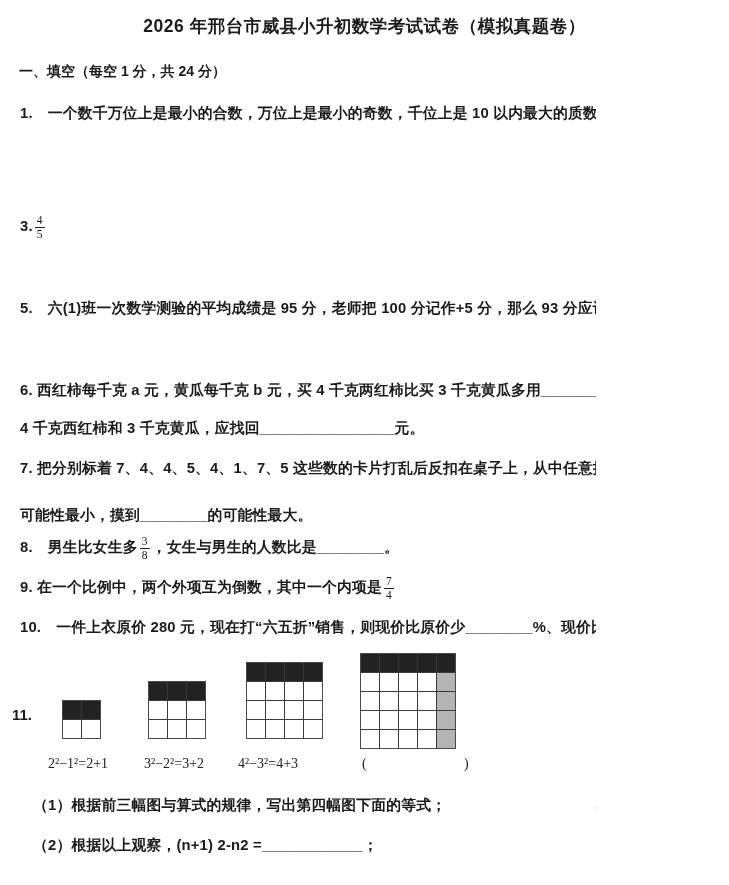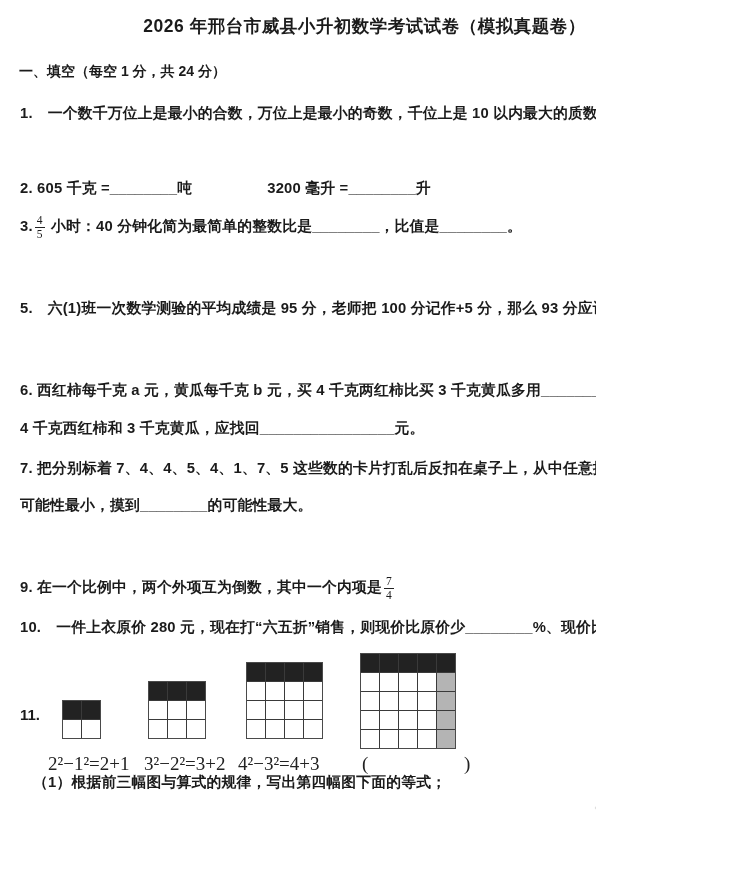--- a/index.html
+++ b/index.html
@@ -21,31 +21,31 @@
   }
   .line.indent{left:33px;}
   .frac{
     display:inline-block;vertical-align:-7px;text-align:center;
     font-family:"Liberation Serif","DejaVu Serif",serif;font-size:11.5px;
     line-height:1.1;font-weight:normal;margin:0 2px;color:#1b1b1b;
   }
   .frac .num{display:block;border-bottom:1px solid #222;padding:0 2px;}
   .frac .den{display:block;padding:0 2px;}
   .figure{position:absolute;top:640px;left:0;width:729px;height:150px;}
-  .fig-label{position:absolute;left:20px;top:62px;font-size:15px;font-weight:bold;height:26px;line-height:26px;}
+  .fig-label{position:absolute;left:12px;top:62px;font-size:15px;font-weight:bold;height:26px;line-height:26px;}
   .pgrid{
     position:absolute;display:grid;gap:1px;
     background:#3a3a3a;border:1px solid #4a4a4a;
   }
   .cell{width:18px;height:18px;background:#ffffff;}
   .cell.black{background:#222222;}
   .cell.gray{background:#b4b4b4;}
   .formula{
     position:absolute;top:112px;height:24px;line-height:24px;
-    font-family:"Liberation Serif","DejaVu Serif",serif;font-size:19px;
+    font-family:"Liberation Serif","DejaVu Serif",serif;font-size:14px;
     font-weight:normal;color:#222222;white-space:nowrap;
   }
   .watermark{
     position:absolute;left:545px;top:745px;width:210px;height:40px;
     text-align:center;line-height:40px;
     transform:rotate(-45deg);
     font-family:"Liberation Serif","DejaVu Serif",serif;font-style:italic;
     font-size:29px;letter-spacing:2px;color:rgba(195,195,195,0.55);
     pointer-events:none;
   }
@@ -53,27 +53,27 @@
 </head>
 <body>
 
 <div class="page">
 
   <div class="title">2026 年邢台市威县小升初数学考试试卷（模拟真题卷）</div>
 
   <div class="section">一、填空（每空 1 分，共 24 分）</div>
 
   <div class="line" style="top:93px"><span>1.　一个数千万位上是最小的合数，万位上是最小的奇数，千位上是 10 以内最大的质数，其余位上都是零，这</span></div>
-  <div class="line" style="top:168px"><span>2. 605 千克 =________吨　　　　　3200 毫升 =________升</span></div>
-  <div class="line" style="top:206px"><span>3.</span><span class="frac"><span class="num">4</span><span class="den">5</span></span><span> 小时：40 分钟化简为最简单的整数比是________，比值是________。</span></div>
+  <div class="line" style="top:206px"><span>3.</span><span class="frac"><span class="num">4</span><span class="den">5</span></span></div>
   <div class="line" style="top:288px"><span>5.　六(1)班一次数学测验的平均成绩是 95 分，老师把 100 分记作+5 分，那么 93 分应记作_________分，-5 分</span></div>
   <div class="line" style="top:370px"><span>6. 西红柿每千克 a 元，黄瓜每千克 b 元，买 4 千克两红柿比买 3 千克黄瓜多用______________元，用 50 元买</span></div>
   <div class="line" style="top:408px"><span>4 千克西红柿和 3 千克黄瓜，应找回________________元。</span></div>
   <div class="line" style="top:448px"><span>7. 把分别标着 7、4、4、5、4、1、7、5 这些数的卡片打乱后反扣在桌子上，从中任意摸一张，摸到________的</span></div>
-  <div class="line" style="top:485px"><span>可能性最小，摸到________的可能性最大。</span></div>
+  <div class="line" style="top:495px"><span>可能性最小，摸到________的可能性最大。</span></div>
+  <div class="line" style="top:527px"><span>8.　男生比女生多</span><span class="frac"><span class="num">3</span><span class="den">8</span></span><span>，女生与男生的人数比是________。</span></div>
   <div class="line" style="top:567px"><span>9. 在一个比例中，两个外项互为倒数，其中一个内项是</span><span class="frac"><span class="num">7</span><span class="den">4</span></span></div>
   <div class="line" style="top:607px"><span>10.　一件上衣原价 280 元，现在打“六五折”销售，则现价比原价少________%、现价比原价便宜了________元。</span></div>
 
   <div class="figure">
     <div class="fig-label">11.</div>
 
     <div class="pgrid" style="left: 62px; top: 60px; grid-template-columns: repeat(2, 18px);">
         <div class="cell black"></div>
         <div class="cell black"></div>
         <div class="cell"></div>
@@ -136,17 +136,18 @@
         <div class="cell gray"></div>
       </div>
 
     <div class="formula" style="left:48px">2²−1²=2+1</div>
     <div class="formula" style="left:144px">3²−2²=3+2</div>
     <div class="formula" style="left:238px">4²−3²=4+3</div>
     <div class="formula" style="left:362px">(</div>
     <div class="formula" style="left:464px">)</div>
   </div>
 
-  <div class="line indent" style="top:762px"><span>（1）根据前三幅图与算式的规律，写出第四幅图下面的等式；</span></div>
+  <div class="line indent" style="top:785px"><span>（1）根据前三幅图与算式的规律，写出第四幅图下面的等式；</span></div>
+  <div class="line indent" style="top:825px"><span>（2）根据以上观察，(n+1) 2-n2 =____________；</span></div>
 
   <div class="watermark">jiukao.com</div>
 
 </div>
 
 </body></html>

